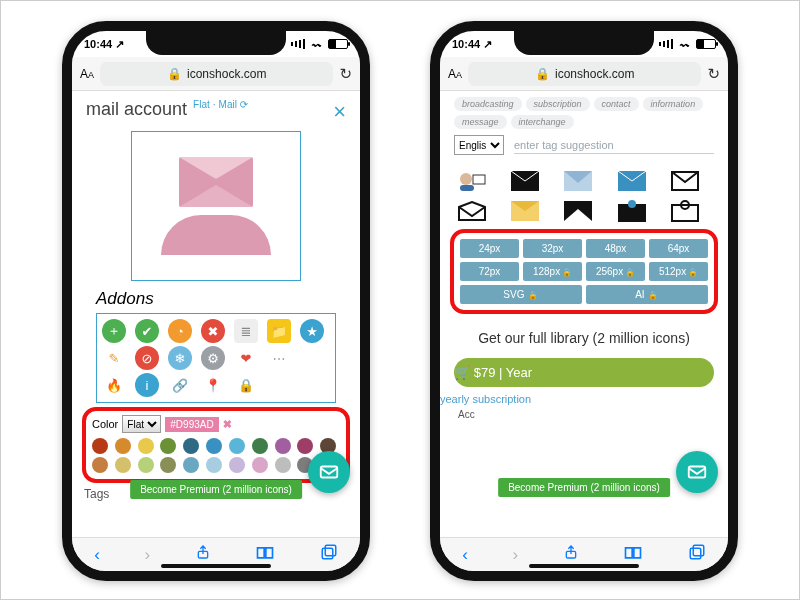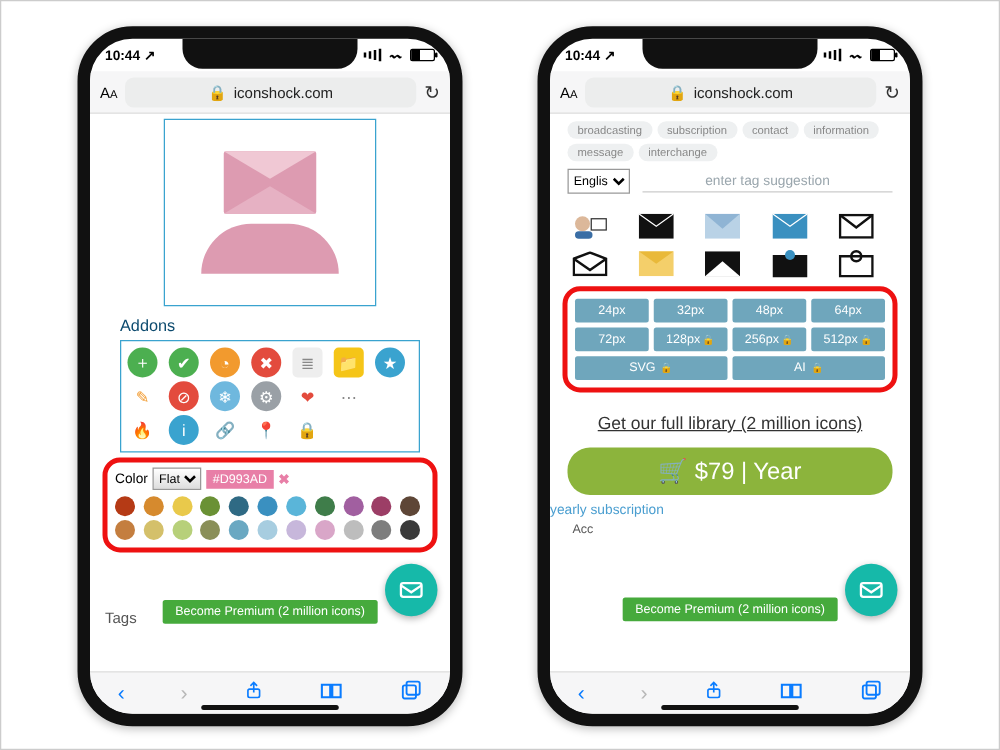--- a/index.html
+++ b/index.html
@@ -61,21 +61,21 @@
     margin:4px auto 6px; width:170px; height:150px;
     border:1px solid #3aa3cf; background:#fff;
     display:flex; align-items:center; justify-content:center;
     position:relative;
   }
   .avatar { position:relative; width:110px;}
   .ava-head{ width:74px; height:50px; background:#dd9bb1; margin:0 auto; position:relative; border-radius:2px;}
   .ava-head::before{content:"";position:absolute;bottom:0;left:0;border-left:37px solid transparent;border-right:37px solid transparent;border-bottom:22px solid #e6b1c3;}
   .ava-head::after{content:"";position:absolute;top:0;left:0;border-left:37px solid transparent;border-right:37px solid transparent;border-top:22px solid #f0c8d4;}
   .ava-body{ width:110px; height:40px; background:#dd9bb1; border-top-left-radius:40px; border-top-right-radius:40px; margin-top:8px;}
-  .secthdr{ padding:2px 24px 2px; font-size:13px; color:#0c4a6e;}
+  .secthdr{ padding:2px 24px 2px; font-size:17px; color:#000000;font-style:italic;}
   .addons {
     margin:2px 24px 4px; border:1px solid #3aa3cf; padding:5px;
     display:grid; grid-template-columns:repeat(7,1fr); gap:3px;
   }
   .ai { width:24px; height:24px; border-radius:50%; display:flex; align-items:center; justify-content:center; font-size:13px; color:#fff;}
   .redhl {
     border:4px solid #e11; border-radius:14px;
     margin:4px 10px 0; padding:4px 6px 6px;
   }
   .colrow{ display:flex; align-items:center; gap:4px; font-size:11px;}
@@ -89,44 +89,44 @@
     box-shadow:0 2px 6px rgba(0,0,0,.3);
   }
   .fab svg{ stroke:#fff; fill:none; stroke-width:2;}
   .greenbar{
     position:absolute; left:50%; transform:translateX(-50%); bottom:38px;
     background:#46aa3c; color:#fff; font-size:10px; padding:4px 10px; border-radius:2px;
     white-space:nowrap;
   }
   .tags{ position:absolute; bottom:36px; left:12px; font-size:12px; color:#555;}
   
-  .chips { padding:6px 14px 0; display:flex; flex-wrap:wrap; gap:4px;}
+  .chips { padding:6px 14px 0; display:flex; flex-wrap:wrap; gap:4px;font-style:italic;}
   .chip2 { background:#eef0f1; border-radius:10px; font-size:9px; color:#888; padding:2px 8px;}
   .langrow{ padding:6px 14px 10px; display:flex; align-items:center; gap:10px;}
   .langsel{ font-size:10px; height:20px; background:#fff; border:1px solid #999;}
-  .taginp { flex:1; border:none; border-bottom:1px solid #ccc; font-size:11px; color:#9aa6ad; text-align:center; padding:2px 0;}
+  .taginp { flex:1; border:none; border-bottom:1px solid #ccc; font-size:11px; color:#9aa6ad; padding:2px 0;}
   .rel { padding:4px 16px 0; font-size:13px; color:#333;}
   .relgrid{ margin:4px 16px 6px; display:grid; grid-template-columns:repeat(5,1fr); gap:6px 10px;}
   .ri{ width:32px; height:24px; display:flex; align-items:center; justify-content:center;}
   .dlhdr{ padding:0 16px; font-size:13px; color:#333;}
   .redhl2 {
     border:4px solid #e11; border-radius:14px;
     margin:2px 10px 10px; padding:6px;
   }
   .dlg { display:grid; grid-template-columns:repeat(4,1fr); gap:4px;}
   .pill{
     background:#6fa6bc; color:#fff; font-size:10px; text-align:center;
     padding:4px 0; border-radius:2px; position:relative;
   }
   .pill .lk{ font-size:8px; margin-left:2px;}
   .dlg2{ display:grid; grid-template-columns:1fr 1fr; gap:4px; margin-top:4px;}
-  .fulllib{ text-align:center; font-size:14px; color:#333; padding:6px 30px 12px;text-decoration:underline;}
+  .fulllib{ text-align:center; font-size:14px; color:#333; padding:6px 30px 12px;}
   .buy{
     margin:0 14px; background:#8cb43c; color:#fff; border-radius:18px;
-    text-align:center; padding:7px 0; font-size:19px;
+    text-align:left; padding:7px 0; font-size:13px;
   }
   .yr{ text-align:left; color:#4a9ed0; font-size:11px; padding:6px 0 4px;}
   .acc{ font-size:10px; color:#555; padding-left:18px;}
   .greenbar2{
     position:absolute; left:50%; transform:translateX(-50%); bottom:40px;
     background:#46aa3c; color:#fff; font-size:10px; padding:4px 10px; border-radius:2px;
     white-space:nowrap;
   }
   .indic{ position:absolute; bottom:3px; left:50%; transform:translateX(-50%); width:110px; height:4px; border-radius:3px; background:#111;}
 </style>
@@ -152,20 +152,25 @@
   <div class="addrbar">
     <span style="font-size:12px">A<span style="font-size:9px">A</span></span>
     <div class="addrfield">
       <span>🔒</span>
       <span>iconshock.com</span>
     </div>
     <span class="reload">↻</span>
   </div>
 
   <div class="content">
+    <div class="hdr">
+      <h1>mail account</h1>
+      <span class="chip">Flat · Mail ⟳</span>
+      <span class="close">×</span>
+    </div>
 
     <div class="preview">
       <div class="avatar">
         <div class="ava-head"></div>
         <div class="ava-body"></div>
       </div>
     </div>
 
     <div class="secthdr">Addons</div>
     <div class="addons">

